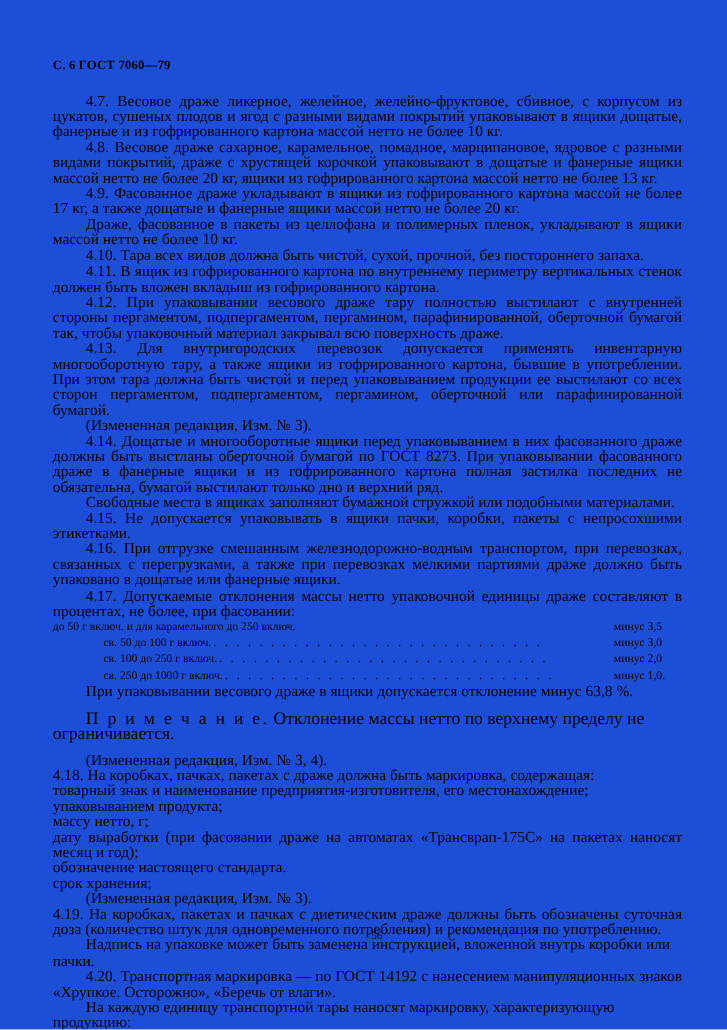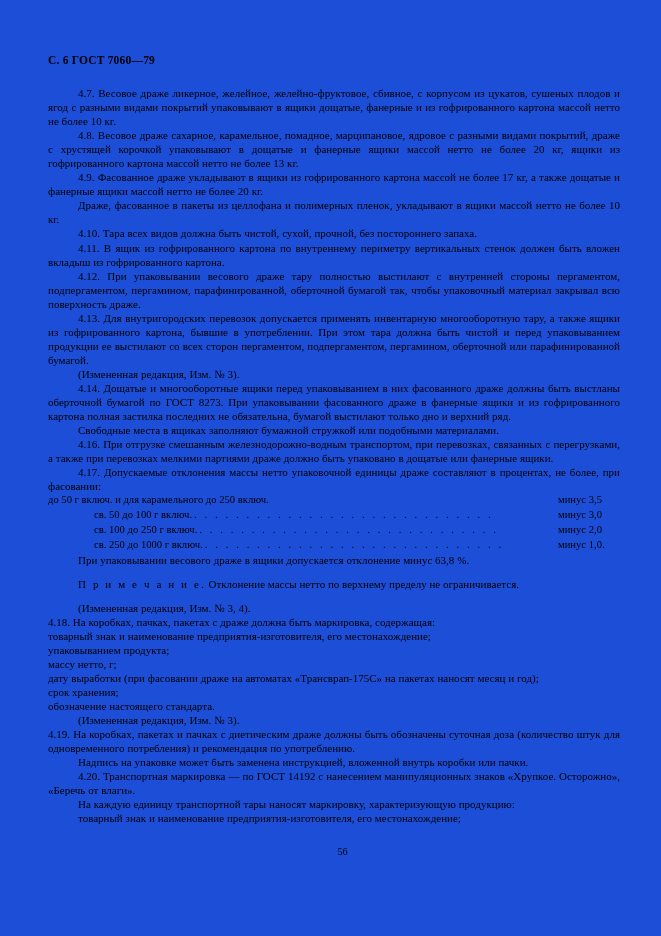--- a/index.html
+++ b/index.html
@@ -26,41 +26,41 @@
     white-space: nowrap;
   }
   .body-block {
     position: absolute;
     left: 48px;
     top: 86px;
     width: 572px;
   }
   p.para {
     margin: 0;
-    font-size: 11px;
+    font-size: 14px;
     line-height: 14.05px;
     text-align: justify;
     text-indent: 30px;
     text-justify: inter-word;
     word-spacing: 0.1px;
   }
   p.para.noindent {
     text-indent: 0;
   }
   p.para.bold {
     font-weight: normal;
     text-indent: 30px;
     text-align: left;
   }
   p.para.flushleft {
     text-align: left;
   }
   p.note {
     margin: 0;
-    font-size: 11px;
+    font-size: 16px;
     line-height: 14.05px;
     text-indent: 30px;
     text-align: left;
   }
   .spaced {
     letter-spacing: 2.1px;
   }
   .gap-md { height: 10px; }
 
   
@@ -120,20 +120,21 @@
     <p class="para">4.8. Весовое драже сахарное, карамельное, помадное, марципановое, ядровое с разными видами покрытий, драже с хрустящей корочкой упаковывают в дощатые и фанерные ящики массой нетто не более 20 кг, ящики из гофрированного картона массой нетто не более 13 кг.</p>
     <p class="para">4.9. Фасованное драже укладывают в ящики из гофрированного картона массой не более 17 кг, а также дощатые и фанерные ящики массой нетто не более 20 кг.</p>
     <p class="para">Драже, фасованное в пакеты из целлофана и полимерных пленок, укладывают в ящики массой нетто не более 10 кг.</p>
     <p class="para flushleft">4.10. Тара всех видов должна быть чистой, сухой, прочной, без постороннего запаха.</p>
     <p class="para">4.11. В ящик из гофрированного картона по внутреннему периметру вертикальных стенок должен быть вложен вкладыш из гофрированного картона.</p>
     <p class="para">4.12. При упаковывании весового драже тару полностью выстилают с внутренней стороны пергаментом, подпергаментом, пергамином, парафинированной, оберточной бумагой так, чтобы упаковочный материал закрывал всю поверхность драже.</p>
     <p class="para">4.13. Для внутригородских перевозок допускается применять инвентарную многооборотную тару, а также ящики из гофрированного картона, бывшие в употреблении. При этом тара должна быть чистой и перед упаковыванием продукции ее выстилают со всех сторон пергаментом, подпергаментом, пергамином, оберточной или парафинированной бумагой.</p>
     <p class="para bold">(Измененная редакция, Изм. № 3).</p>
     <p class="para">4.14. Дощатые и многооборотные ящики перед упаковыванием в них фасованного драже должны быть выстланы оберточной бумагой по ГОСТ 8273. При упаковывании фасованного драже в фанерные ящики и из гофрированного картона полная застилка последних не обязательна, бумагой выстилают только дно и верхний ряд.</p>
     <p class="para flushleft">Свободные места в ящиках заполняют бумажной стружкой или подобными материалами.</p>
+    <p class="para">4.15. Не допускается упаковывать в ящики пачки, коробки, пакеты с непросохшими этикетками.</p>
     <p class="para">4.16. При отгрузке смешанным железнодорожно-водным транспортом, при перевозках, связанных с перегрузками, а также при перевозках мелкими партиями драже должно быть упаковано в дощатые или фанерные ящики.</p>
     <p class="para">4.17. Допускаемые отклонения массы нетто упаковочной единицы драже составляют в процентах, не более, при фасовании:</p>
 
     <div class="dot-list">
       <div class="dot-row first row-indent-1">
         <span class="label">до   50 г включ.  и   для  карамельного  до  250 включ.</span>
         <span class="dots"></span>
         <span class="value val-col">минус 3,5</span>
       </div>
       <div class="dot-row row-indent-2">
@@ -160,22 +161,22 @@
     <p class="note"><span class="spaced">П р и м е ч а н и е.</span> <span>Отклонение массы нетто по верхнему пределу не ограничивается.</span></p>
 
     <div class="gap-md"></div>
 
     <p class="para bold noindent">(Измененная редакция, Изм. № 3, 4).</p>
     <p class="para noindent flushleft">4.18. На коробках, пачках, пакетах с драже должна быть маркировка, содержащая:</p>
     <p class="para noindent flushleft">товарный знак и наименование предприятия-изготовителя, его местонахождение;</p>
     <p class="para noindent flushleft">упаковыванием продукта;</p>
     <p class="para noindent flushleft">массу нетто, г;</p>
     <p class="para noindent">дату выработки (при фасовании драже на автоматах «Трансврап-175С» на пакетах наносят месяц и год);</p>
+    <p class="para noindent flushleft">обозначение настоящего стандарта.</p>
     <p class="para noindent flushleft">срок хранения;</p>
-    <p class="para noindent flushleft">обозначение настоящего стандарта.</p>
     <p class="para bold noindent">(Измененная редакция, Изм. № 3).</p>
     <p class="para noindent">4.19. На коробках, пакетах и пачках с диетическим драже должны быть обозначены суточная доза (количество штук для одновременного потребления) и рекомендация по употреблению.</p>
     <p class="para flushleft">Надпись на упаковке может быть заменена инструкцией, вложенной внутрь коробки или пачки.</p>
     <p class="para">4.20. Транспортная маркировка — по ГОСТ 14192 с нанесением манипуляционных знаков «Хрупкое. Осторожно», «Беречь от влаги».</p>
     <p class="para flushleft">На каждую единицу транспортной тары наносят маркировку, характеризующую продукцию:</p>
     <p class="para flushleft">товарный знак и наименование предприятия-изготовителя, его местонахождение;</p>
 
   </div>
 
   <div class="page-number">56</div>

